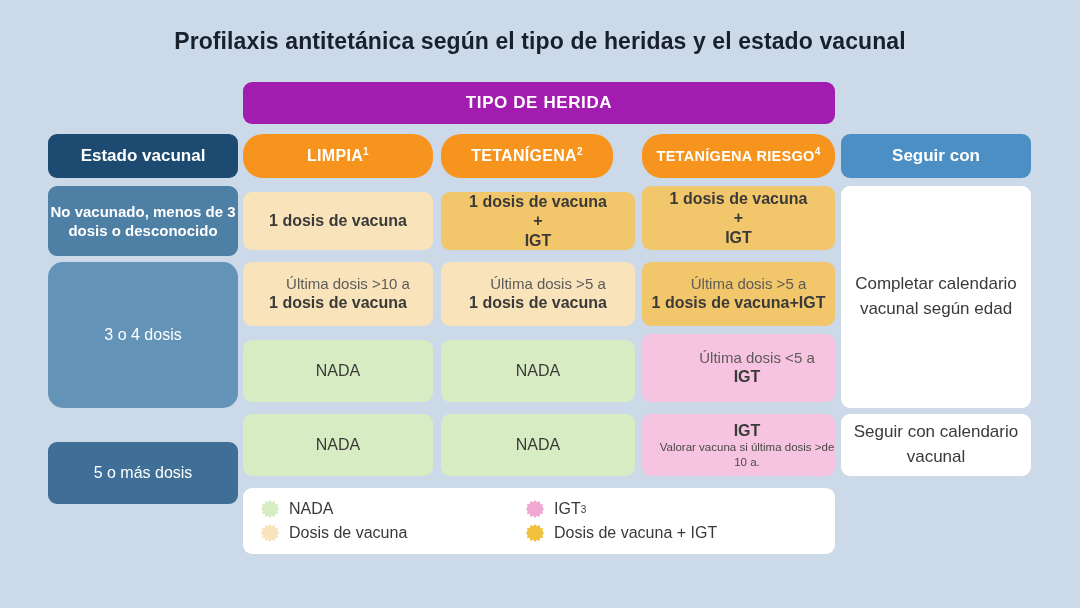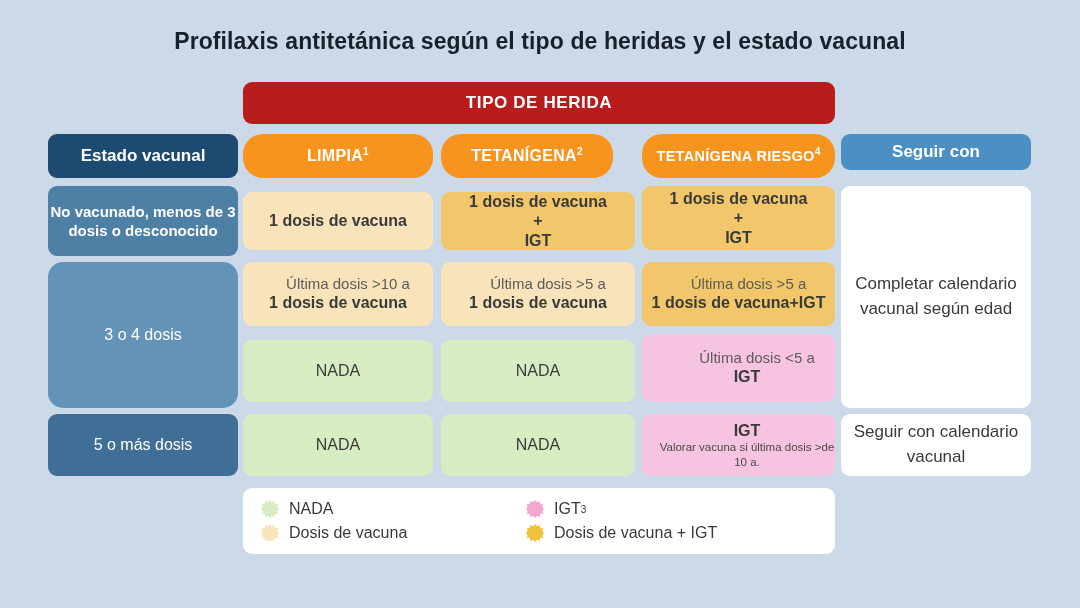--- a/index.html
+++ b/index.html
@@ -37,21 +37,21 @@
     border-radius: 9px;
     display: flex;
     flex-direction: column;
     align-items: center;
     justify-content: center;
     text-align: center;
     line-height: 1.2;
   }
 
   .banner {
-    background: #b91c1c;
+    background: #a21caf;
     color: #ffffff;
     font-size: 17px;
     font-weight: bold;
     letter-spacing: 0.6px;
   }
   .hdr-dark {
     background: #1c4a70;
     color: #ffffff;
     font-size: 17px;
     font-weight: bold;
@@ -80,20 +80,21 @@
   .row-head-mid {
     background: #6394b8;
     color: #ffffff;
     font-size: 16px;
     border-radius: 15px;
   }
   .row-head-light {
     background: #3f6f96;
     color: #ffffff;
     font-size: 16px;
+    margin-top: 28px;
   }
   .c-cream {
     background: #f8e3bb;
     color: #3a3a38;
     font-size: 16px;
     font-weight: bold;
   }
   .c-gold {
     background: #f2c66a;
     color: #3a3a38;
@@ -189,21 +190,21 @@
   </div>
 
   <div class="cell hdr-orange" style="left:441px; top:134px; width:172px; height:44px;">
     <span><span>TETANÍGENA</span><sup>2</sup></span>
   </div>
 
   <div class="cell hdr-orange" style="left:642px; top:134px; width:193px; height:44px; font-size:14.5px;">
     <span><span>TETANÍGENA RIESGO</span><sup>4</sup></span>
   </div>
 
-  <div class="cell hdr-blue" style="left:841px; top:134px; width:190px; height:36px;">Seguir con</div>
+  <div class="cell hdr-blue" style="left:841px; top:134px; width:190px; height:44px;">Seguir con</div>
 
   <div class="cell row-head-dark" style="left:48px; top:186px; width:190px; height:70px;">No vacunado, menos de 3 dosis o desconocido</div>
 
   <div class="cell c-cream" style="left:243px; top:192px; width:190px; height:58px;">1 dosis de vacuna</div>
 
   <div class="cell c-gold" style="left:441px; top:192px; width:194px; height:58px; white-space:pre-line;">1 dosis de vacuna
 +
 IGT</div>
 
   <div class="cell c-gold" style="left:642px; top:186px; width:193px; height:64px; white-space:pre-line;">1 dosis de vacuna

